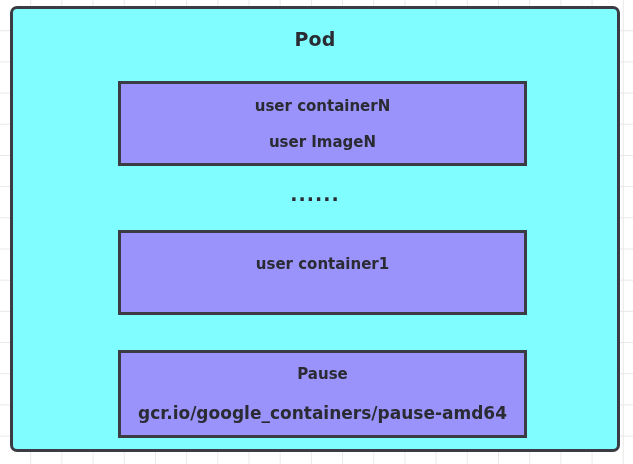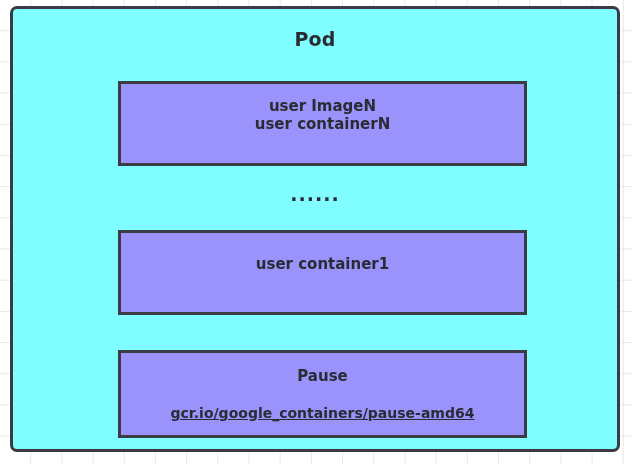--- a/index.html
+++ b/index.html
@@ -76,21 +76,21 @@
     font-weight: bold;
     color: #2b2b33;
     text-align: center;
     line-height: 1.2;
     white-space: nowrap;
   }
   .box-line.primary  { margin-bottom: 18px; }
   .box-line.secondary{ margin-bottom: 0; }
 
   #box-pause .box-line.primary   { margin-bottom: 20px; }
-  #box-pause .box-line.secondary { font-size: 14px; text-decoration: underline; }
+  #box-pause .box-line.secondary { font-size: 17px; }
 
   
   #ellipsis {
     position: absolute;
     left: 0;
     top: 176px;
     width: 100%;
     text-align: center;
     font-size: 19px;
     font-weight: bold;
@@ -102,22 +102,22 @@
 </head>
 <body>
 
 <div id="canvas">
 
   <div id="pod-box">
 
     <div id="pod-title">Pod</div>
 
     <div class="container-box" id="box-containerN">
+      <div class="box-line primary">user containerN</div>
       <div class="box-line secondary">user ImageN</div>
-      <div class="box-line primary">user containerN</div>
     </div>
 
     <div id="ellipsis">......</div>
 
     <div class="container-box" id="box-container1">
       <div class="box-line primary">user container1</div>
     </div>
 
     <div class="container-box" id="box-pause">
       <div class="box-line primary">Pause</div>

